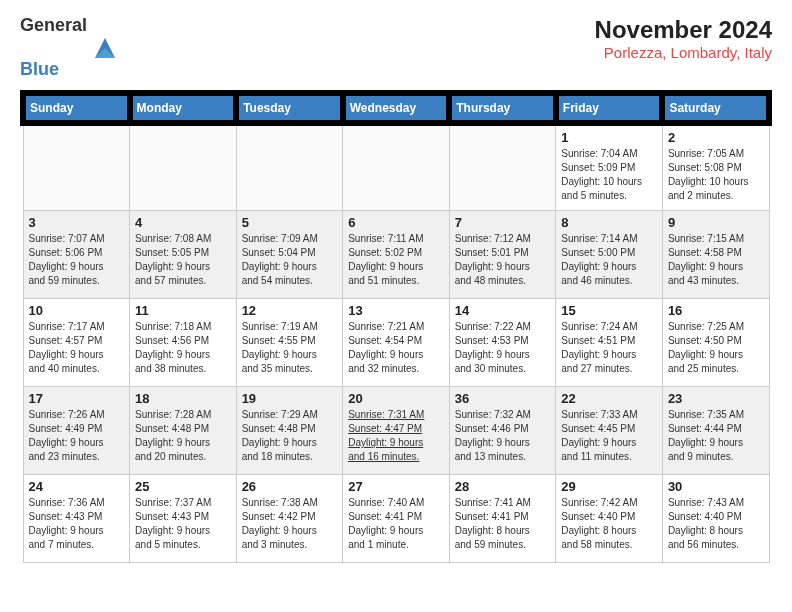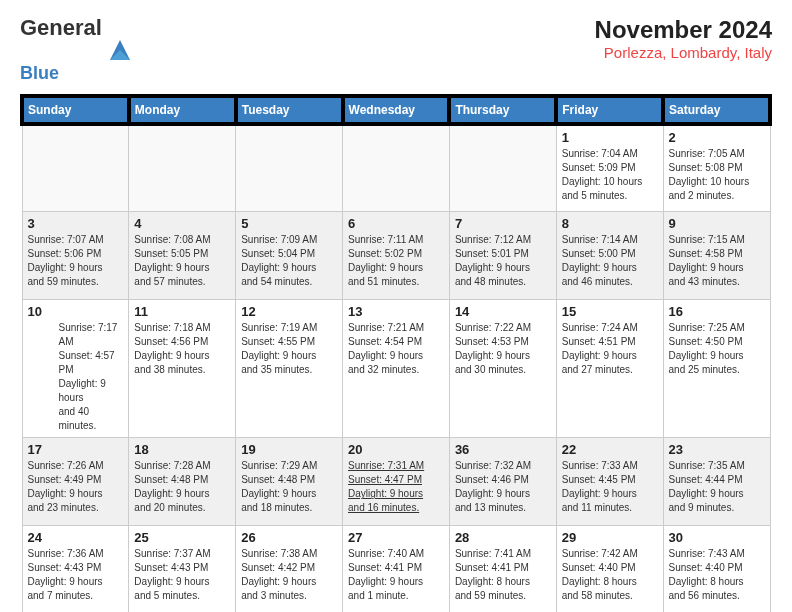--- a/index.html
+++ b/index.html
@@ -23,21 +23,21 @@
     .logo {
       display: flex;
       align-items: center;
     }
     .logo-text {
       display: flex;
       flex-direction: column;
       line-height: 1.1;
     }
     .logo-general {
-      font-size: 22px;
+      font-size: 18px;
       font-weight: bold;
       color: #333;
     }
     .logo-blue {
       font-size: 18px;
       font-weight: bold;
       color: #3a7fc1;
       margin-top: 24px;
     }
     .logo-icon {
@@ -61,21 +61,21 @@
       width: 100%;
       border-collapse: collapse;
       table-layout: fixed;
     }
     .calendar th {
       background: #3a7fc1;
       color: #fff;
       font-size: 12px;
       font-weight: bold;
       padding: 5px 4px;
-      border: 4px solid #000000;
+      border: 6px solid #000000;
       text-align: left;
     }
     .calendar td {
       border: 1px solid #ccc;
       vertical-align: top;
       padding: 4px 5px;
       font-size: 10px;
       height: 88px;
       background: #fff;
     }
@@ -200,21 +200,21 @@
             <span class="day-num">9</span>
             <div class="day-info" style="white-space: pre-line;">Sunrise: 7:15 AM
 Sunset: 4:58 PM
 Daylight: 9 hours
 and 43 minutes.</div>
           </td>
         </tr>
         <tr>
           <td>
             <span class="day-num">10</span>
-            <div class="day-info" style="white-space: pre-line; margin-left: 31px;">Sunrise: 7:17 AM
+            <div class="day-info" style="white-space: pre-line;">Sunrise: 7:17 AM
 Sunset: 4:57 PM
 Daylight: 9 hours
 and 40 minutes.</div>
           </td>
           <td>
             <span class="day-num">11</span>
             <div class="day-info" style="white-space: pre-line;">Sunrise: 7:18 AM
 Sunset: 4:56 PM
 Daylight: 9 hours
 and 38 minutes.</div>

